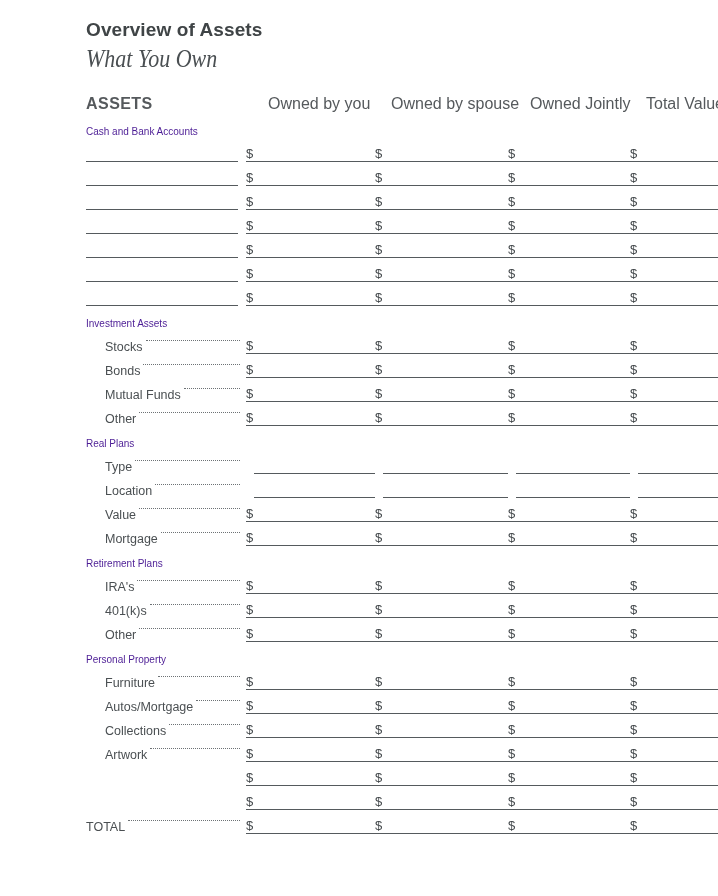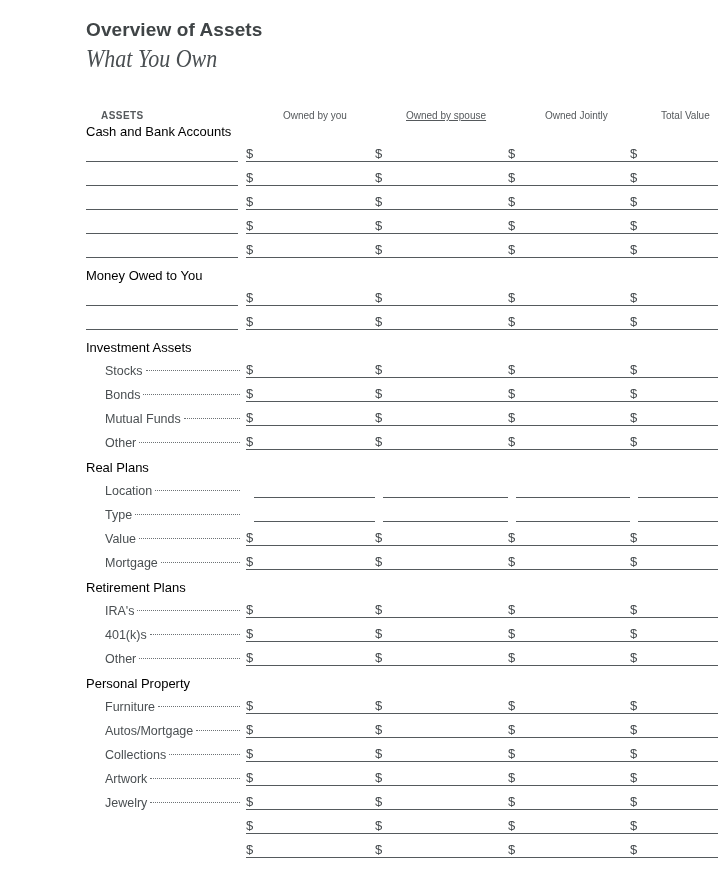--- a/index.html
+++ b/index.html
@@ -62,43 +62,42 @@
   .c3 { left: 544px; width: 105px; }   
 
   
   .colhead {
     position: relative;
     height: 22px;
     margin-top: 22px;
   }
   .colhead .hd {
     position: absolute;
-    top: 12px;
-    font-size: 10px;
+    top: 0;
+    font-size: 16px;
     color: #55595c;
     white-space: nowrap;
     line-height: 16px;
-    margin-left: 15px;
   }
   .hd-assets {
     left: 0;
     font-weight: bold;
     font-size: 12px;
     color: #3f4446;
     letter-spacing: 0.45px;
   }
   .hd0 { left: 182px; }
-  .hd1 { left: 305px; text-decoration: underline; }
+  .hd1 { left: 305px; }
   .hd2 { left: 444px; }
   .hd3 { left: 560px; text-align: center; }
 
   
   .section-head {
-    font-size: 13px;
-    color: #000000;
+    font-size: 10px;
+    color: #4c1d95;
     line-height: 16px;
     height: 24px;
     padding-top: 6px;
     box-sizing: border-box;
     white-space: nowrap;
   }
 
   
   .money {
     position: absolute;
@@ -140,21 +139,21 @@
     border-bottom: 1px solid #555a5d;
     height: 18px;
   }
   
   .leader {
     position: absolute;
     left: 0;
     right: 4px;
     bottom: 3px;
     display: flex;
-    align-items: center;
+    align-items: flex-start;
     font-size: 12.5px;
     line-height: 16px;
     color: #4a4f52;
     white-space: nowrap;
   }
   .leader.indent { left: 19px; }
   .leader .txt { flex: 0 0 auto; }
   .leader .dots {
     flex: 1 1 auto;
     margin: 0 2px 3px 3px;
@@ -299,21 +298,20 @@
           <div class="money with-sign">
             <span class="sign">$</span>
           </div>
         </div>
         <div class="cell c3">
           <div class="money with-sign">
             <span class="sign">$</span>
           </div>
         </div>
       </div>
-      <div class="section-head">Money Owed to You</div>
       <div class="row">
         <div class="cell c-label">
           <div class="blankline"></div>
         </div>
         <div class="cell c0">
           <div class="money with-sign">
             <span class="sign">$</span>
           </div>
         </div>
         <div class="cell c1">
@@ -467,60 +465,60 @@
         <div class="cell c3">
           <div class="money with-sign">
             <span class="sign">$</span>
           </div>
         </div>
       </div>
       <div class="section-head">Real Plans</div>
       <div class="row">
         <div class="cell c-label">
           <div class="leader indent">
+            <span class="txt">Type</span>
+            <span class="dots"></span>
+          </div>
+        </div>
+        <div class="cell c0">
+          <div class="plainline"></div>
+        </div>
+        <div class="cell c1">
+          <div class="plainline"></div>
+        </div>
+        <div class="cell c2">
+          <div class="plainline"></div>
+        </div>
+        <div class="cell c3">
+          <div class="plainline"></div>
+        </div>
+      </div>
+      <div class="row">
+        <div class="cell c-label">
+          <div class="leader indent">
             <span class="txt">Location</span>
             <span class="dots"></span>
           </div>
         </div>
         <div class="cell c0">
           <div class="plainline"></div>
         </div>
         <div class="cell c1">
           <div class="plainline"></div>
         </div>
         <div class="cell c2">
           <div class="plainline"></div>
         </div>
         <div class="cell c3">
           <div class="plainline"></div>
         </div>
       </div>
       <div class="row">
         <div class="cell c-label">
           <div class="leader indent">
-            <span class="txt">Type</span>
-            <span class="dots"></span>
-          </div>
-        </div>
-        <div class="cell c0">
-          <div class="plainline"></div>
-        </div>
-        <div class="cell c1">
-          <div class="plainline"></div>
-        </div>
-        <div class="cell c2">
-          <div class="plainline"></div>
-        </div>
-        <div class="cell c3">
-          <div class="plainline"></div>
-        </div>
-      </div>
-      <div class="row">
-        <div class="cell c-label">
-          <div class="leader indent">
             <span class="txt">Value</span>
             <span class="dots"></span>
           </div>
         </div>
         <div class="cell c0">
           <div class="money with-sign">
             <span class="sign">$</span>
           </div>
         </div>
         <div class="cell c1">
@@ -759,70 +757,70 @@
             <span class="sign">$</span>
           </div>
         </div>
         <div class="cell c3">
           <div class="money with-sign">
             <span class="sign">$</span>
           </div>
         </div>
       </div>
       <div class="row">
-        <div class="cell c-label">
-          <div class="leader indent">
-            <span class="txt">Jewelry</span>
-            <span class="dots"></span>
-          </div>
-        </div>
-        <div class="cell c0">
-          <div class="money with-sign">
-            <span class="sign">$</span>
-          </div>
-        </div>
-        <div class="cell c1">
-          <div class="money with-sign">
-            <span class="sign">$</span>
-          </div>
-        </div>
-        <div class="cell c2">
-          <div class="money with-sign">
-            <span class="sign">$</span>
-          </div>
-        </div>
-        <div class="cell c3">
-          <div class="money with-sign">
-            <span class="sign">$</span>
-          </div>
-        </div>
-      </div>
-      <div class="row">
-        <div class="cell c0">
-          <div class="money with-sign">
-            <span class="sign">$</span>
-          </div>
-        </div>
-        <div class="cell c1">
-          <div class="money with-sign">
-            <span class="sign">$</span>
-          </div>
-        </div>
-        <div class="cell c2">
-          <div class="money with-sign">
-            <span class="sign">$</span>
-          </div>
-        </div>
-        <div class="cell c3">
-          <div class="money with-sign">
-            <span class="sign">$</span>
-          </div>
-        </div>
-      </div>
-      <div class="row">
+        <div class="cell c0">
+          <div class="money with-sign">
+            <span class="sign">$</span>
+          </div>
+        </div>
+        <div class="cell c1">
+          <div class="money with-sign">
+            <span class="sign">$</span>
+          </div>
+        </div>
+        <div class="cell c2">
+          <div class="money with-sign">
+            <span class="sign">$</span>
+          </div>
+        </div>
+        <div class="cell c3">
+          <div class="money with-sign">
+            <span class="sign">$</span>
+          </div>
+        </div>
+      </div>
+      <div class="row">
+        <div class="cell c0">
+          <div class="money with-sign">
+            <span class="sign">$</span>
+          </div>
+        </div>
+        <div class="cell c1">
+          <div class="money with-sign">
+            <span class="sign">$</span>
+          </div>
+        </div>
+        <div class="cell c2">
+          <div class="money with-sign">
+            <span class="sign">$</span>
+          </div>
+        </div>
+        <div class="cell c3">
+          <div class="money with-sign">
+            <span class="sign">$</span>
+          </div>
+        </div>
+      </div>
+      <div class="row">
+        <div class="cell c-label">
+          <div class="leader">
+            <span class="txt">TOTAL</span>
+            <span class="dots"></span>
+          </div>
+        </div>
         <div class="cell c0">
           <div class="money with-sign">
             <span class="sign">$</span>
           </div>
         </div>
         <div class="cell c1">
           <div class="money with-sign">
             <span class="sign">$</span>
           </div>
         </div>

